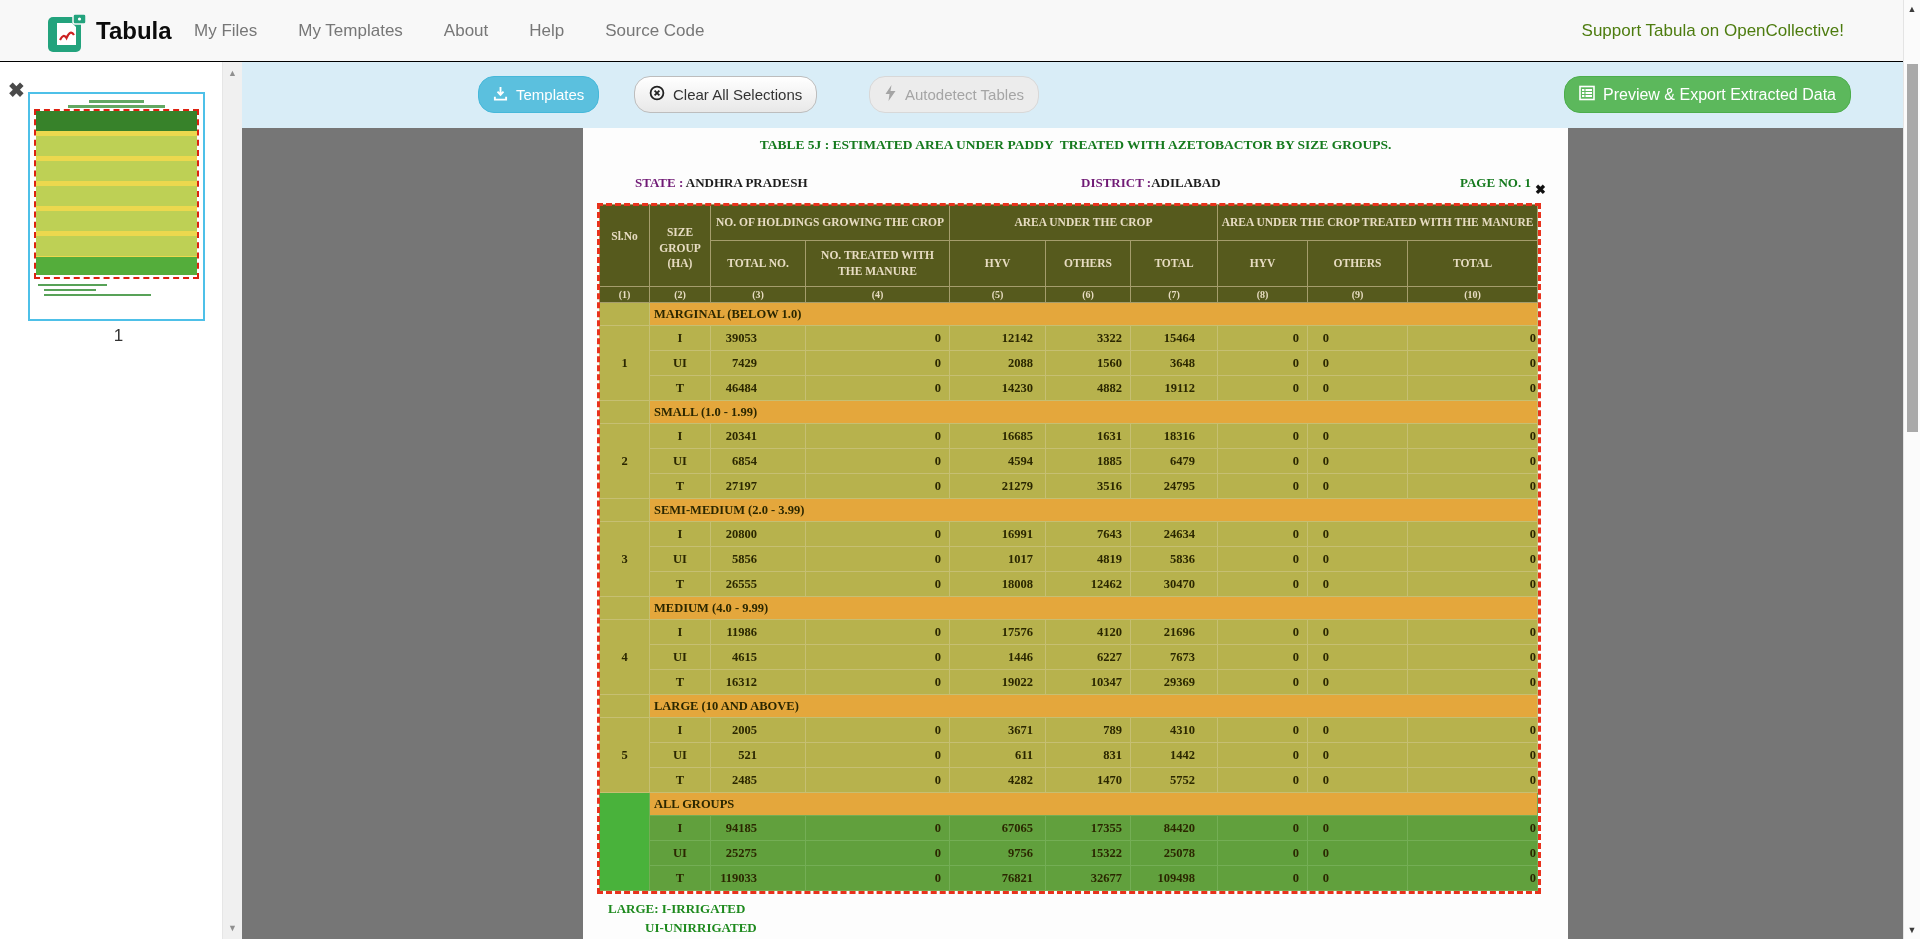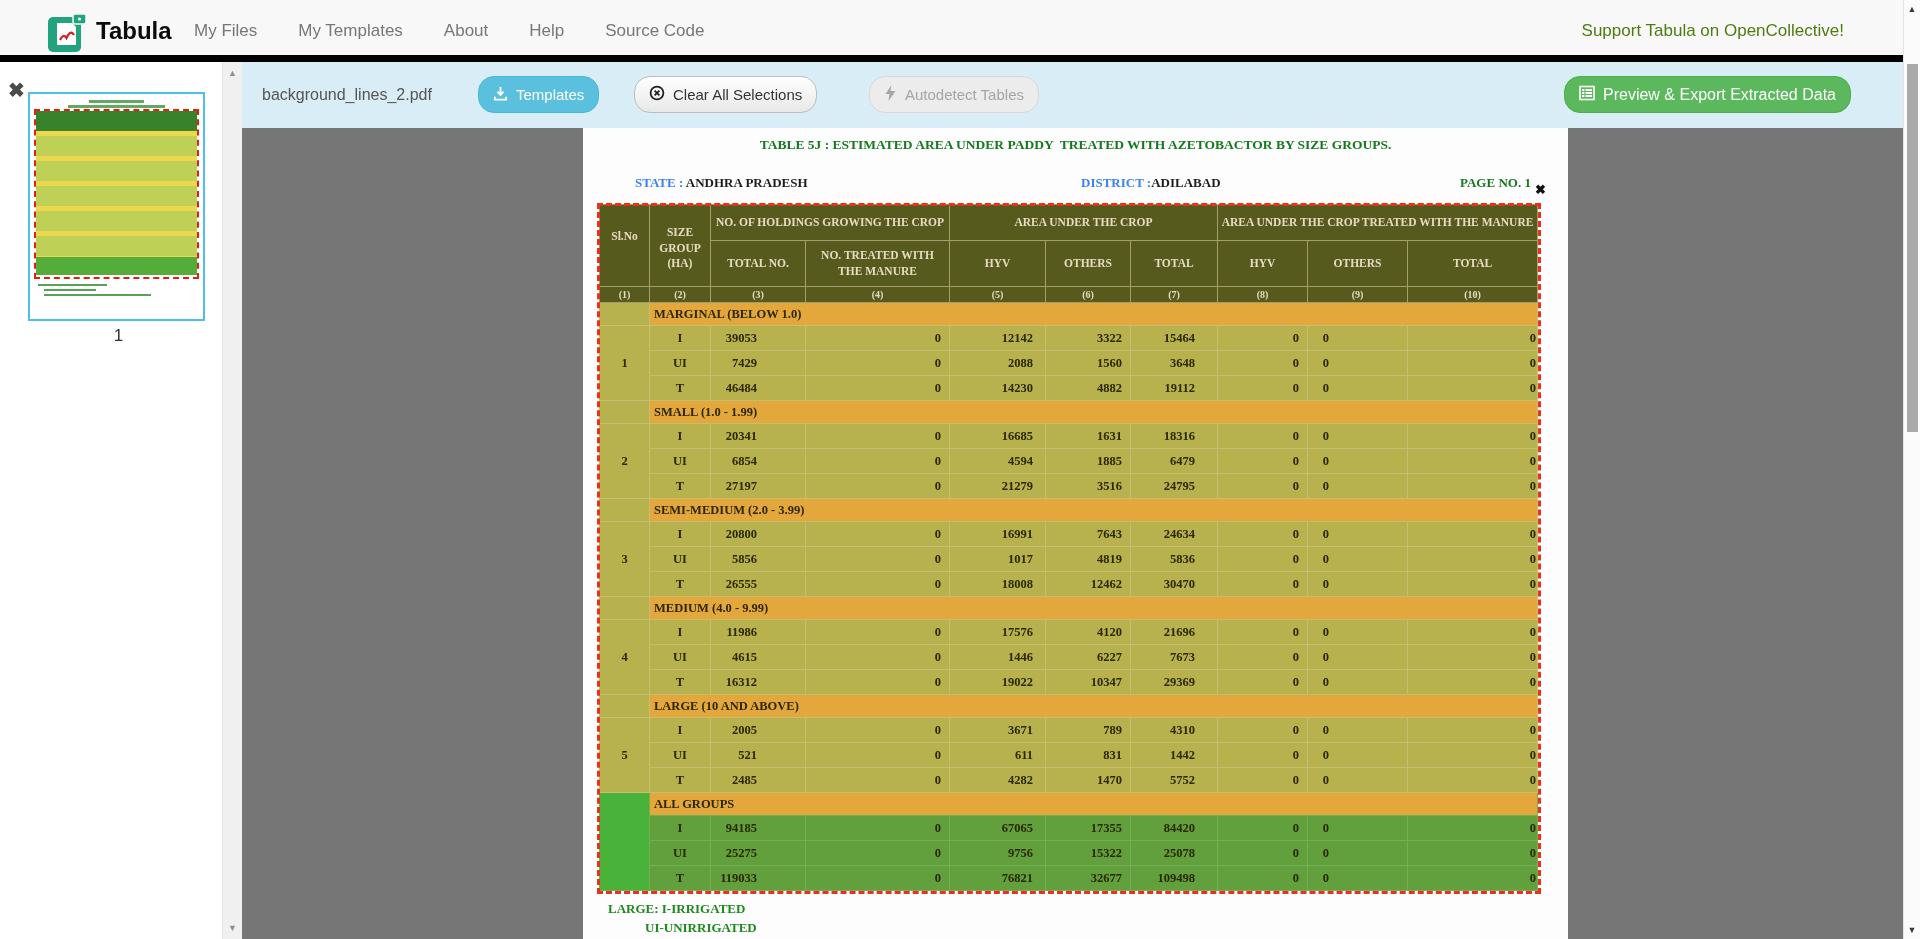--- a/index.html
+++ b/index.html
@@ -1,20 +1,20 @@
 <!DOCTYPE html>
 <html><head>
 <meta charset="utf-8">
 <style>
   * { margin:0; padding:0; box-sizing:border-box; }
   html,body { width:1920px; height:939px; overflow:hidden; }
   body { position:relative; font-family:"Liberation Sans",sans-serif; background:#ffffff; }
 
   
-  #navbar { position:absolute; top:0; left:0; width:1920px; height:62px; background:#f8f8f8; border-bottom:7px solid #000000; }
+  #navbar { position:absolute; top:0; left:0; width:1920px; height:62px; background:#f8f8f8; border-bottom:1px solid #000000; }
   .logo { position:absolute; left:48px; top:10px; width:40px; height:42px; }
   .brand { position:absolute; left:96px; top:0; line-height:61px; font-size:24px; font-weight:bold; color:#0b0b0b; }
   .nav-items { position:absolute; left:194px; top:0; height:61px; display:flex; align-items:center; gap:41px; }
   .nav-item { font-size:17px; color:#777; cursor:pointer; white-space:nowrap; }
   .support { position:absolute; right:76px; top:0; line-height:61px; font-size:17px; color:#4d7c0f; cursor:pointer; }
 
   
   #sidebar { position:absolute; top:62px; left:0; width:222px; height:877px; background:#ffffff; }
   .remove-page { position:absolute; left:8px; top:16px; font-size:20px; font-weight:bold; color:#4a4a4a; cursor:pointer; }
   .thumb { position:absolute; left:28px; top:30px; width:177px; height:229px; border:2px solid #4ec0e8; background:#ffffff; cursor:pointer; }
@@ -45,21 +45,21 @@
   #canvas { position:absolute; top:66px; left:0; width:1661px; height:811px; overflow:hidden; }
   #pdf-page { position:absolute; left:341px; top:0; width:985px; height:811px; background:#fdfdfd; }
 
   
   .doc-title { position:absolute; top:9px; left:0; width:100%; text-align:center; white-space:pre;
                font-family:"Liberation Serif",serif; font-weight:bold; font-size:13.5px; color:#157a1e; }
   .doc-meta { position:absolute; top:47px; left:0; width:100%; font-family:"Liberation Serif",serif; font-weight:bold; font-size:13px; }
   .meta-state { position:absolute; left:52px; }
   .meta-district { position:absolute; left:498px; }
   .meta-pageno { position:absolute; left:877px; color:#157a1e; }
-  .green-lab { color:#3b82f6; } .dark-val { color:#1d1d1d; }
+  .green-lab { color:#701a75; } .dark-val { color:#1d1d1d; }
 
   .selection { position:absolute; left:14px; top:75px; width:944px; height:691px; border:3px dashed #e8321c; cursor:move; }
   .sel-close { position:absolute; top:-24px; right:-8px; font-size:13px; font-weight:bold; color:#111; cursor:pointer; font-family:"Liberation Sans",sans-serif; }
 
   .doc-table { position:absolute; left:16px; top:76px; width:938px; border-collapse:collapse; table-layout:fixed;
                font-family:"Liberation Serif",serif; font-weight:bold; }
   .doc-table td { overflow:hidden; }
   .doc-table thead td { background:#565a1d; color:#e7dcc2; border:1px solid #a59d6c; text-align:center; vertical-align:middle; font-size:11.5px; padding:2px 3px; line-height:1.35; }
   .doc-table thead tr.colnums td { font-size:10px; padding:0; }
   .doc-table tbody td { border:1px solid #c6bf72; font-size:12.5px; color:#2b2700; background:#b7b24d; line-height:1; }
@@ -124,21 +124,20 @@
   <div class="page-num">1</div>
 </div>
 
 <div id="side-scroll">
   <span class="arrow side-up">▲</span>
   <span class="arrow side-down">▼</span>
 </div>
 
 <div id="main">
   <div id="toolbar">
-    <span class="filename">background_lines_2.pdf</span>
 
     <div class="btn btn-templates">
       <span>
         <svg width="15" height="15" viewBox="0 0 16 16">
             <path d="M8 1 v8 M4.8 6 L8 9.4 L11.2 6" stroke="#fff" stroke-width="2" fill="none"></path>
             <path d="M2 11.5 v3 h12 v-3" stroke="#fff" stroke-width="2" fill="none"></path>
           </svg>
       </span>
       <span>Templates</span>
     </div>

